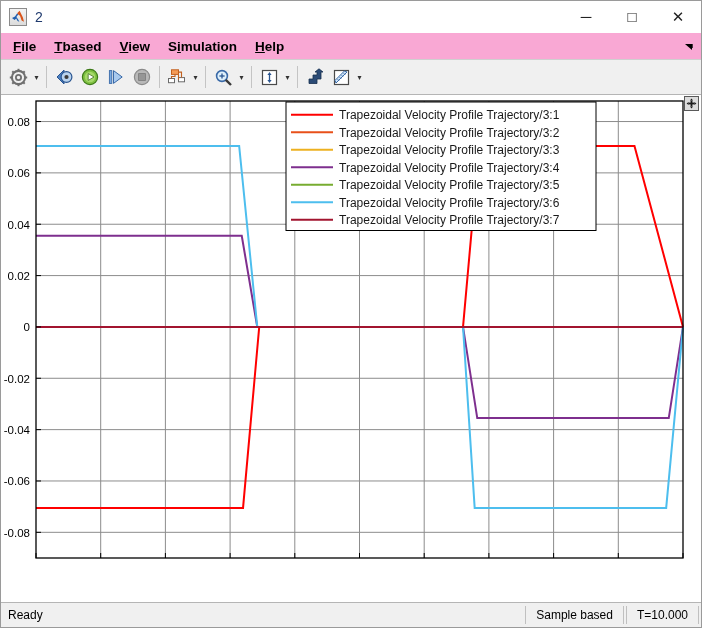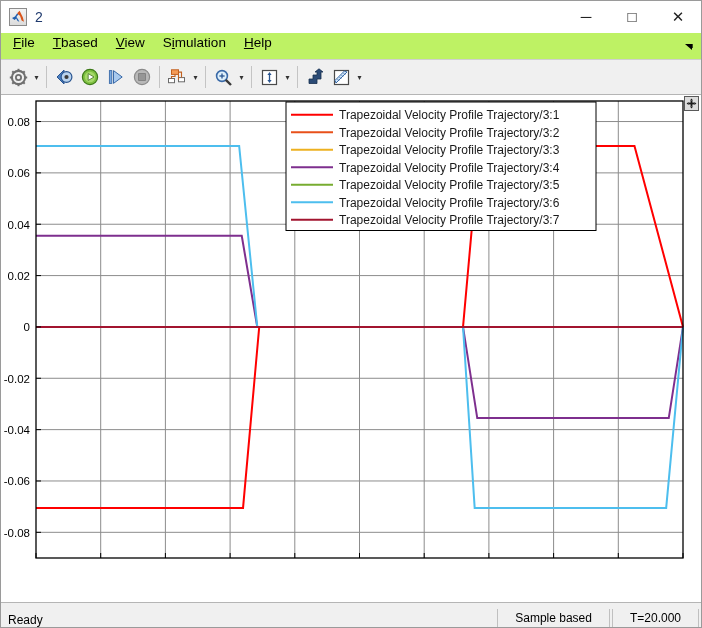--- a/index.html
+++ b/index.html
@@ -48,24 +48,26 @@
   .winbtn {
     width: 46px; height: 31px;
     display: flex; align-items: center; justify-content: center;
     font-size: 15px; color: #222;
     line-height: 1;
   }
   
   .menubar {
     height: 26px;
     display: flex;
-    background: #bef264;
+    align-items: center;
+    background: #f9a8d4;
     flex: 0 0 auto;
     border-bottom: 1px solid #cfcfcf;
     position: relative;
+    font-weight: bold;
   }
   .menu-item {
     font-size: 13.5px;
     color: #000;
     padding: 2px 9px;
     cursor: default;
   }
   .menu-item:first-child { margin-left: 3px; }
   .menu-item u { text-decoration: underline; }
   .menu-corner {
@@ -106,32 +108,32 @@
     background: #ffffff;
     overflow: hidden;
   }
   .plotsvg { display: block; }
   
   .statusbar {
     height: 24px;
     background: #f0f0f0;
     border-top: 1px solid #b5b5b5;
     display: flex;
-    align-items: flex-end;
+    align-items: center;
     flex: 0 0 auto;
     font-size: 12px;
     color: #000;
   }
   .status-left { flex: 1 1 auto; padding-left: 7px; }
   .status-cell {
     border-left: 1px solid #c0c0c0;
     border-right: 1px solid #c0c0c0;
     height: 18px;
     display: flex; align-items: center;
-    padding: 0 17px;
+    padding: 0 10px;
     margin-right: 2px;
     background: #f0f0f0;
   }
   .pan-indicator {
     position: absolute;
     right: 2px; top: 1px;
     width: 15px; height: 15px;
     border: 1px solid #5a5a5a;
     background: #dcdcdc;
     box-sizing: border-box;
@@ -371,16 +373,16 @@
         <path d="M5.5 0.6 L7 2.6 L4 2.6 Z M5.5 10.4 L4 8.4 L7 8.4 Z M0.6 5.5 L2.6 4 L2.6 7 Z M10.4 5.5 L8.4 7 L8.4 4 Z" fill="#1a1a1a"></path>
         <rect x="4.6" y="2.6" width="1.8" height="5.8" fill="#1a1a1a"></rect>
         <rect x="2.6" y="4.6" width="5.8" height="1.8" fill="#1a1a1a"></rect>
       </svg>
     </div>
   </div>
 
   <div class="statusbar">
     <div class="status-left">Ready</div>
     <div class="status-cell">Sample based</div>
-    <div class="status-cell">T=20.000</div>
+    <div class="status-cell">T=10.000</div>
   </div>
 
 </div>
 
 </body></html>

